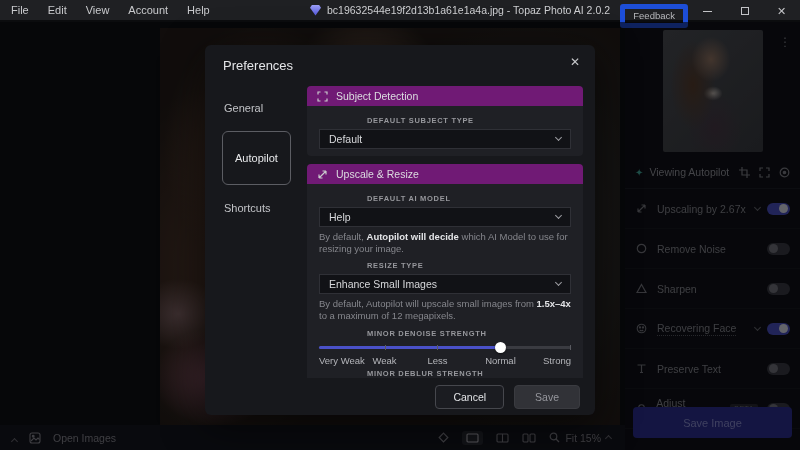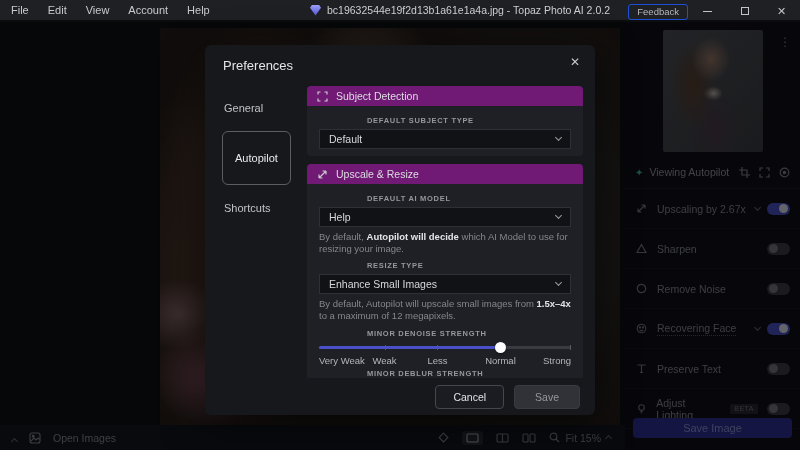--- a/index.html
+++ b/index.html
@@ -8,21 +8,21 @@
 
   
   .titlebar { position:absolute; top:0; left:0; right:0; height:20px; background:#1f2023;
     display:flex; align-items:center; z-index:20; font-size:11px; color:#c9cacd; }
   .menu { display:flex; gap:19px; padding-left:11px; }
   .menu span { cursor:default; }
   .tb-center { position:absolute; left:310px; display:flex; align-items:center; gap:6px;
     color:#cdced1; font-size:10.5px; }
   .logo { width:11px; height:11px; background:linear-gradient(180deg,#9b9ef7,#5054d8);
     clip-path:polygon(20% 0,80% 0,100% 30%,50% 100%,0 30%); }
-  .feedback { position:absolute; right:112px; top:4px; border:1px solid #1d4ed8; border-radius:3px;
+  .feedback { position:absolute; right:112px; top:4px; border:5px solid #1d4ed8; border-radius:3px;
     padding:1px 8px 2px; font-size:9.5px; color:#b6b7bb; }
   .winctl { position:absolute; right:0; top:0; height:22px; display:flex; }
   .winbtn { width:37px; height:22px; display:flex; align-items:center; justify-content:center; color:#c3c4c7; }
   .min-glyph { width:9px; height:1px; background:#c3c4c7; }
   .max-glyph { width:8px; height:8px; border:1px solid #c3c4c7; }
   .close-glyph { font-size:11px; }
 
   
   .canvas-photo { position:absolute; left:160px; top:28px; width:460px; height:397px;
     background:
@@ -58,21 +58,21 @@
   .chev-up { transform:rotate(-135deg); margin-top:2px; }
   .toggle { width:23px; height:12px; border-radius:7px; position:relative; flex-shrink:0; }
   .toggle.off { background:#393a40; }
   .toggle.on  { background:#4a51c8; }
   .toggle::after { content:""; position:absolute; top:1.5px; width:9px; height:9px; border-radius:50%; }
   .toggle.off::after { left:2px; background:#77787e; }
   .toggle.on::after  { right:2px; background:#e8e9f4; }
   .beta-badge { font-size:7px; color:#73747a; background:#26272c; border-radius:2px; padding:1.5px 4px;
     letter-spacing:.5px; }
   .underline-dotted { border-bottom:1px dotted #5a5b60; padding-bottom:1px; }
-  .save-image-btn { position:absolute; left:8px; right:8px; bottom:12px; height:20px; background:#2c2f93;
+  .save-image-btn { position:absolute; left:8px; right:8px; bottom:12px; height:31px; background:#2c2f93;
     border-radius:4px; color:#9094da; font-size:11px; display:flex; align-items:center; justify-content:center; }
 
   
   .bbar { position:absolute; left:0; bottom:0; width:625px; height:25px; background:#121318;
     display:flex; align-items:center; font-size:10.5px; color:#8f9095; padding:0 12px; }
   .bleft { display:flex; align-items:flex-end; gap:12px; }
   .bright { margin-left:auto; display:flex; align-items:center; gap:13px; padding-right:2px; }
   .view-active { background:#2a2b30; border-radius:3px; padding:2px 4px; display:flex; }
   .zoom-ctl { display:flex; align-items:center; gap:5px; }
 
@@ -176,35 +176,35 @@
         </span>
       <span>Upscaling by 2.67x</span>
       <span class="rright">
           <span class="chev"></span>
         <span class="toggle on"></span>
         </span>
     </div>
     <div class="ritem">
       <span class="rico">
           <svg class="ic" width="11" height="11" viewBox="0 0 11 11" fill="none" stroke="#7c7d82" stroke-width="1.2">
+            <circle cx="5.5" cy="5.5" r="4.2"></circle>
+          </svg>
+        </span>
+      <span>Remove Noise</span>
+      <span class="rright">
+          <span class="toggle off"></span>
+        </span>
+    </div>
+    <div class="ritem">
+      <span class="rico">
+          <svg class="ic" width="11" height="11" viewBox="0 0 11 11" fill="none" stroke="#7c7d82" stroke-width="1.2">
             <path d="M5.5 1.5L10 9.5H1z"></path>
           </svg>
         </span>
       <span>Sharpen</span>
-      <span class="rright">
-          <span class="toggle off"></span>
-        </span>
-    </div>
-    <div class="ritem">
-      <span class="rico">
-          <svg class="ic" width="11" height="11" viewBox="0 0 11 11" fill="none" stroke="#7c7d82" stroke-width="1.2">
-            <circle cx="5.5" cy="5.5" r="4.2"></circle>
-          </svg>
-        </span>
-      <span>Remove Noise</span>
       <span class="rright">
           <span class="toggle off"></span>
         </span>
     </div>
     <div class="ritem">
       <span class="rico">
           <svg class="ic" width="11" height="11" viewBox="0 0 11 11" fill="none" stroke="#7c7d82" stroke-width="1.1">
             <circle cx="5.5" cy="5.5" r="4.3"></circle>
             <circle cx="4" cy="4.5" r=".6" fill="#7c7d82"></circle>
             <circle cx="7" cy="4.5" r=".6" fill="#7c7d82"></circle>

